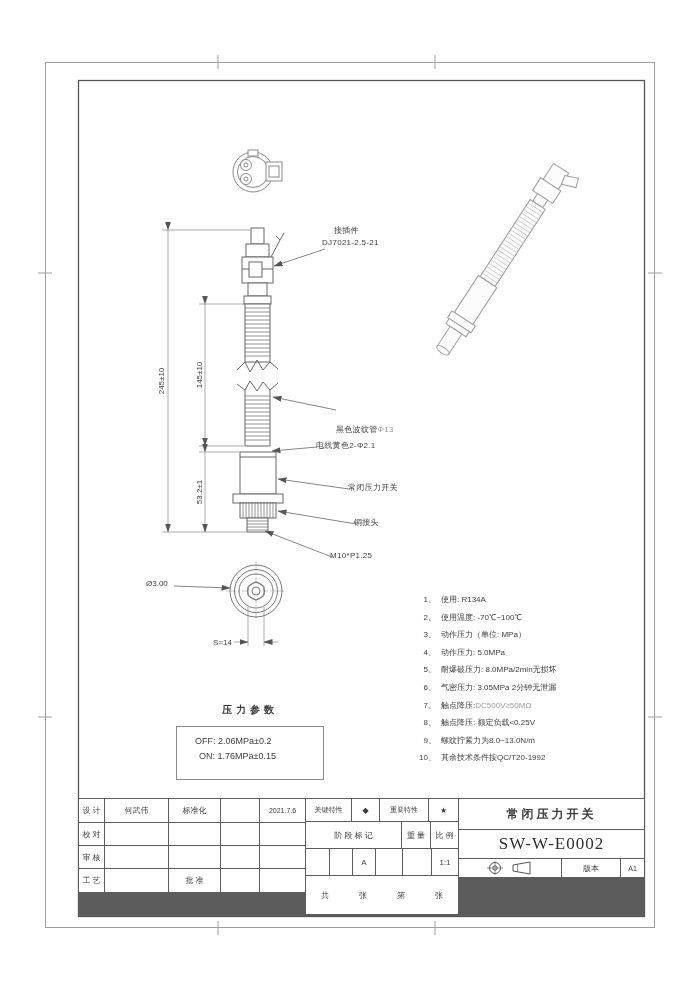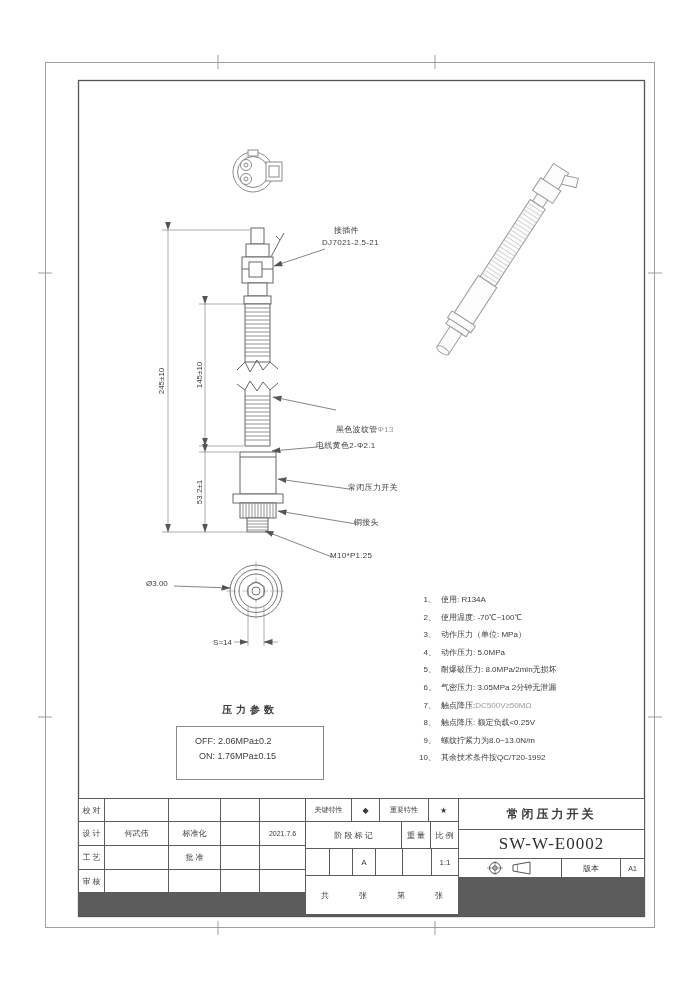--- a/index.html
+++ b/index.html
@@ -205,45 +205,45 @@
 
   <div id="pp-title">压力参数</div>
   <div id="pp-box">
     <div class="pp-line1">OFF: 2.06MPa±0.2</div>
     <div class="pp-line2">ON: 1.76MPa±0.15</div>
   </div>
 
   <div id="tb">
 
     <div class="tb-col" style="width:226px;">
+      <div class="tb-row" style="height:23px;">
+        <div class="cell" style="width:25px;">设 计</div>
+        <div class="cell" style="width:63px;">何武伟</div>
+        <div class="cell" style="width:51px;">标准化</div>
+        <div class="cell" style="width:38px;"></div>
+        <div class="cell small" style="flex:1;">2021.7.6</div>
+      </div>
       <div class="tb-row" style="height:22px;">
         <div class="cell" style="width:25px;">校 对</div>
         <div class="cell" style="width:63px;"></div>
         <div class="cell" style="width:51px;"></div>
         <div class="cell" style="width:38px;"></div>
         <div class="cell" style="flex:1;"></div>
       </div>
-      <div class="tb-row" style="height:23px;">
-        <div class="cell" style="width:25px;">设 计</div>
-        <div class="cell" style="width:63px;">何武伟</div>
-        <div class="cell" style="width:51px;">标准化</div>
+      <div class="tb-row" style="height:22px;">
+        <div class="cell" style="width:25px;">审 核</div>
+        <div class="cell" style="width:63px;"></div>
+        <div class="cell" style="width:51px;"></div>
         <div class="cell" style="width:38px;"></div>
-        <div class="cell small" style="flex:1;">2021.7.6</div>
+        <div class="cell" style="flex:1;"></div>
       </div>
       <div class="tb-row" style="height:23px;">
         <div class="cell" style="width:25px;">工 艺</div>
         <div class="cell" style="width:63px;"></div>
         <div class="cell" style="width:51px;">批 准</div>
-        <div class="cell" style="width:38px;"></div>
-        <div class="cell" style="flex:1;"></div>
-      </div>
-      <div class="tb-row" style="height:22px;">
-        <div class="cell" style="width:25px;">审 核</div>
-        <div class="cell" style="width:63px;"></div>
-        <div class="cell" style="width:51px;"></div>
         <div class="cell" style="width:38px;"></div>
         <div class="cell" style="flex:1;"></div>
       </div>
     </div>
 
     <div class="tb-col" style="width:152px;">
       <div class="tb-row" style="height:22px;">
         <div class="cell small" style="width:45px;">关键特性</div>
         <div class="cell" style="width:27px;">◆</div>
         <div class="cell small" style="width:48px;">重要特性</div>

